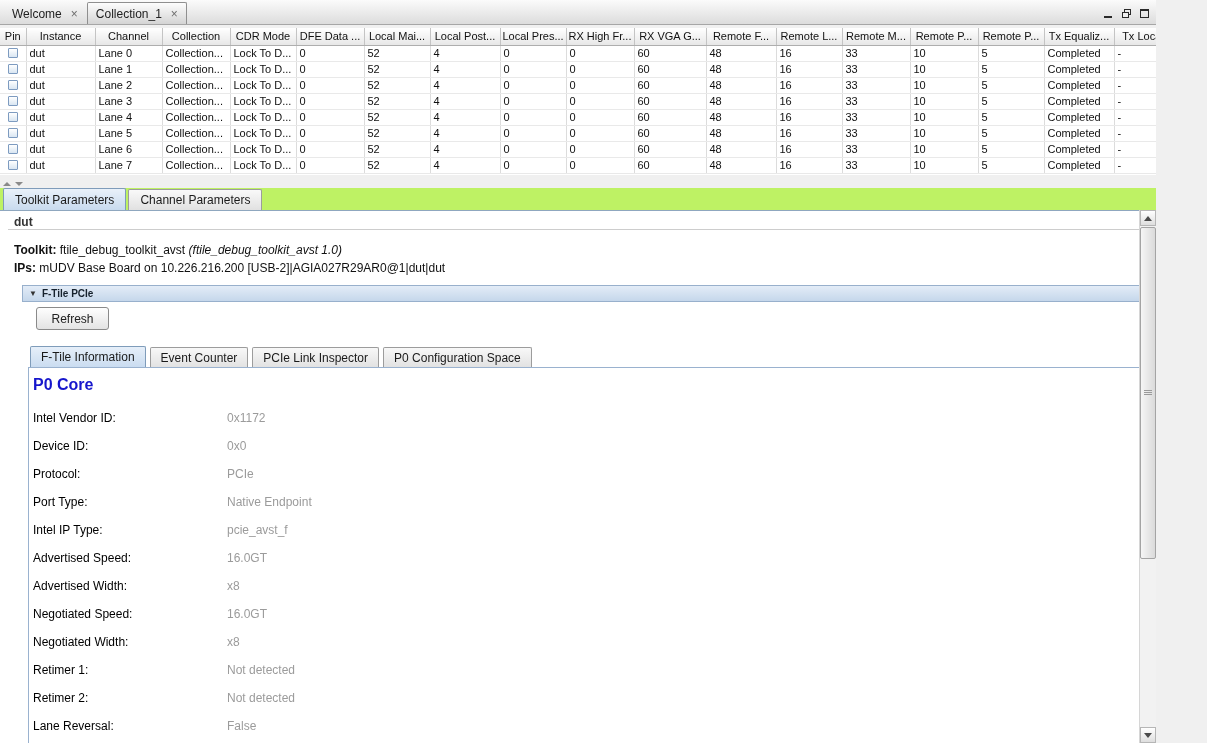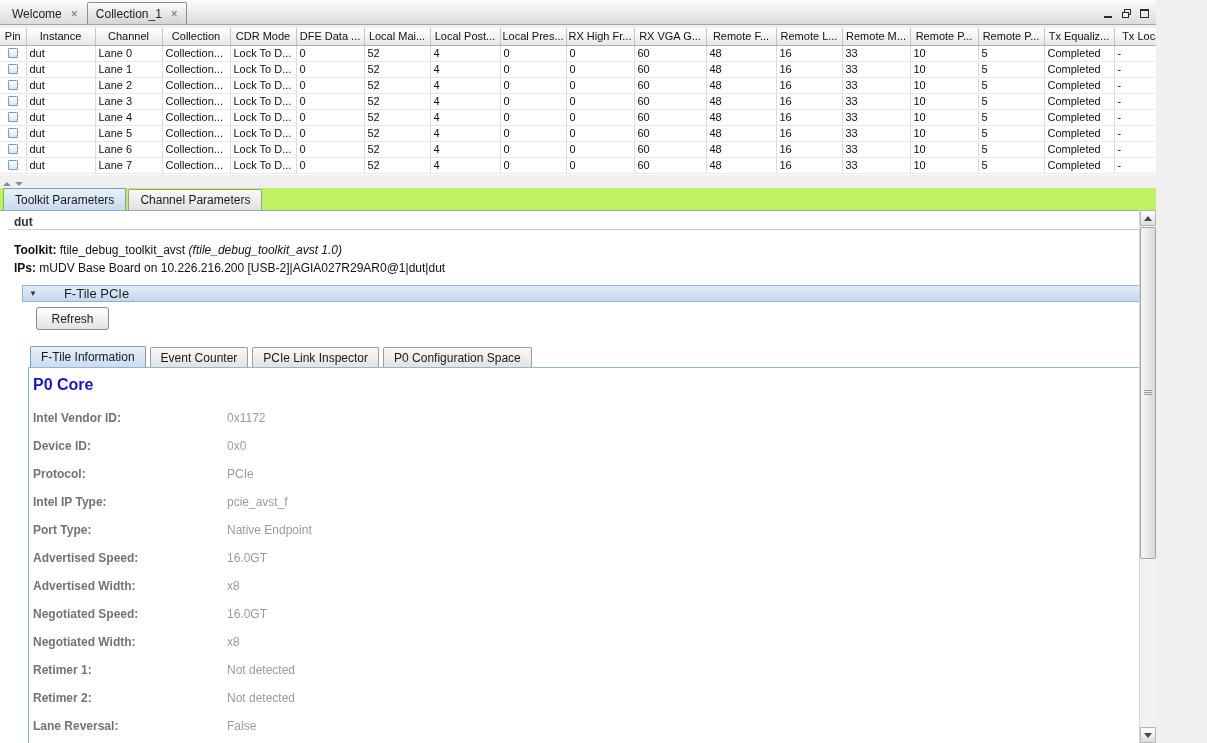--- a/index.html
+++ b/index.html
@@ -68,35 +68,35 @@
   .info-line { position:absolute; left:14px; white-space:nowrap; color:#111; }
   .info-toolkit { top:32px; }
   .info-ips { top:50px; }
   .info-line .b { font-weight:bold; }
   .info-line i { font-style:italic; }
 
   .section { position:absolute; top:74px; left:22px; right:28px; bottom:0; }
   .section-header { height:17px; background:linear-gradient(#e3ecf7,#c5d7eb);
     border:1px solid #98b0cc; display:flex; align-items:center; padding-left:6px; gap:5px; }
   .collapse-arrow { font-size:8px; color:#333; line-height:8px; }
-  .section-title { font-weight:normal; font-size:13px; color:#16222e;margin-left:22px; }
+  .section-title { font-weight:bold; font-size:10px; color:#16222e; }
   .refresh-btn { position:absolute; top:22px; left:14px; width:73px; height:23px;
     border:1px solid #8a8a8a; border-radius:3px; background:linear-gradient(#fefefe,#e3e3e3);
     font-family:inherit; font-size:12px; color:#222; }
   .inner-tabs { position:absolute; top:61px; left:8px; right:0; height:21px; display:flex; align-items:flex-end; }
   .itab { height:20px; padding:0 10px; display:flex; align-items:center; margin-right:4px;
     border:1px solid #9c9c9c; border-bottom:none; border-radius:2px 2px 0 0;
     background:linear-gradient(#f8f8f8,#e2e2e2); }
   .itab.active { background:linear-gradient(#e6eff9,#cadcf0); border-color:#7f9cba; height:21px; }
   .inner-panel { position:absolute; top:82px; left:6px; right:0; bottom:-2px;
     border:1px solid #9ab2cf; background:#ffffff; padding:8px 0 0 4px; overflow:hidden; }
   .p0-core { font-weight:bold; font-size:16px; }
   .params { margin-top:10px; }
   .param-row { height:28px; display:flex; align-items:center; }
-  .param-label { width:194px; color:#737373;font-weight:bold; }
+  .param-label { width:194px; color:#000000; }
   .param-value { color:#9b9b9b; }
 </style>
 </head>
 <body>
 
 <div id="app">
 
   <div id="titlebar">
     <div class="etab">
       <span>Welcome</span>
@@ -430,27 +430,27 @@
               <span class="param-label">Device ID:</span>
               <span class="param-value">0x0</span>
             </div>
 
             <div class="param-row">
               <span class="param-label">Protocol:</span>
               <span class="param-value">PCIe</span>
             </div>
 
             <div class="param-row">
+              <span class="param-label">Port Type:</span>
+              <span class="param-value">Native Endpoint</span>
+            </div>
+
+            <div class="param-row">
               <span class="param-label">Intel IP Type:</span>
               <span class="param-value">pcie_avst_f</span>
-            </div>
-
-            <div class="param-row">
-              <span class="param-label">Port Type:</span>
-              <span class="param-value">Native Endpoint</span>
             </div>
 
             <div class="param-row">
               <span class="param-label">Advertised Speed:</span>
               <span class="param-value">16.0GT</span>
             </div>
 
             <div class="param-row">
               <span class="param-label">Advertised Width:</span>
               <span class="param-value">x8</span>

